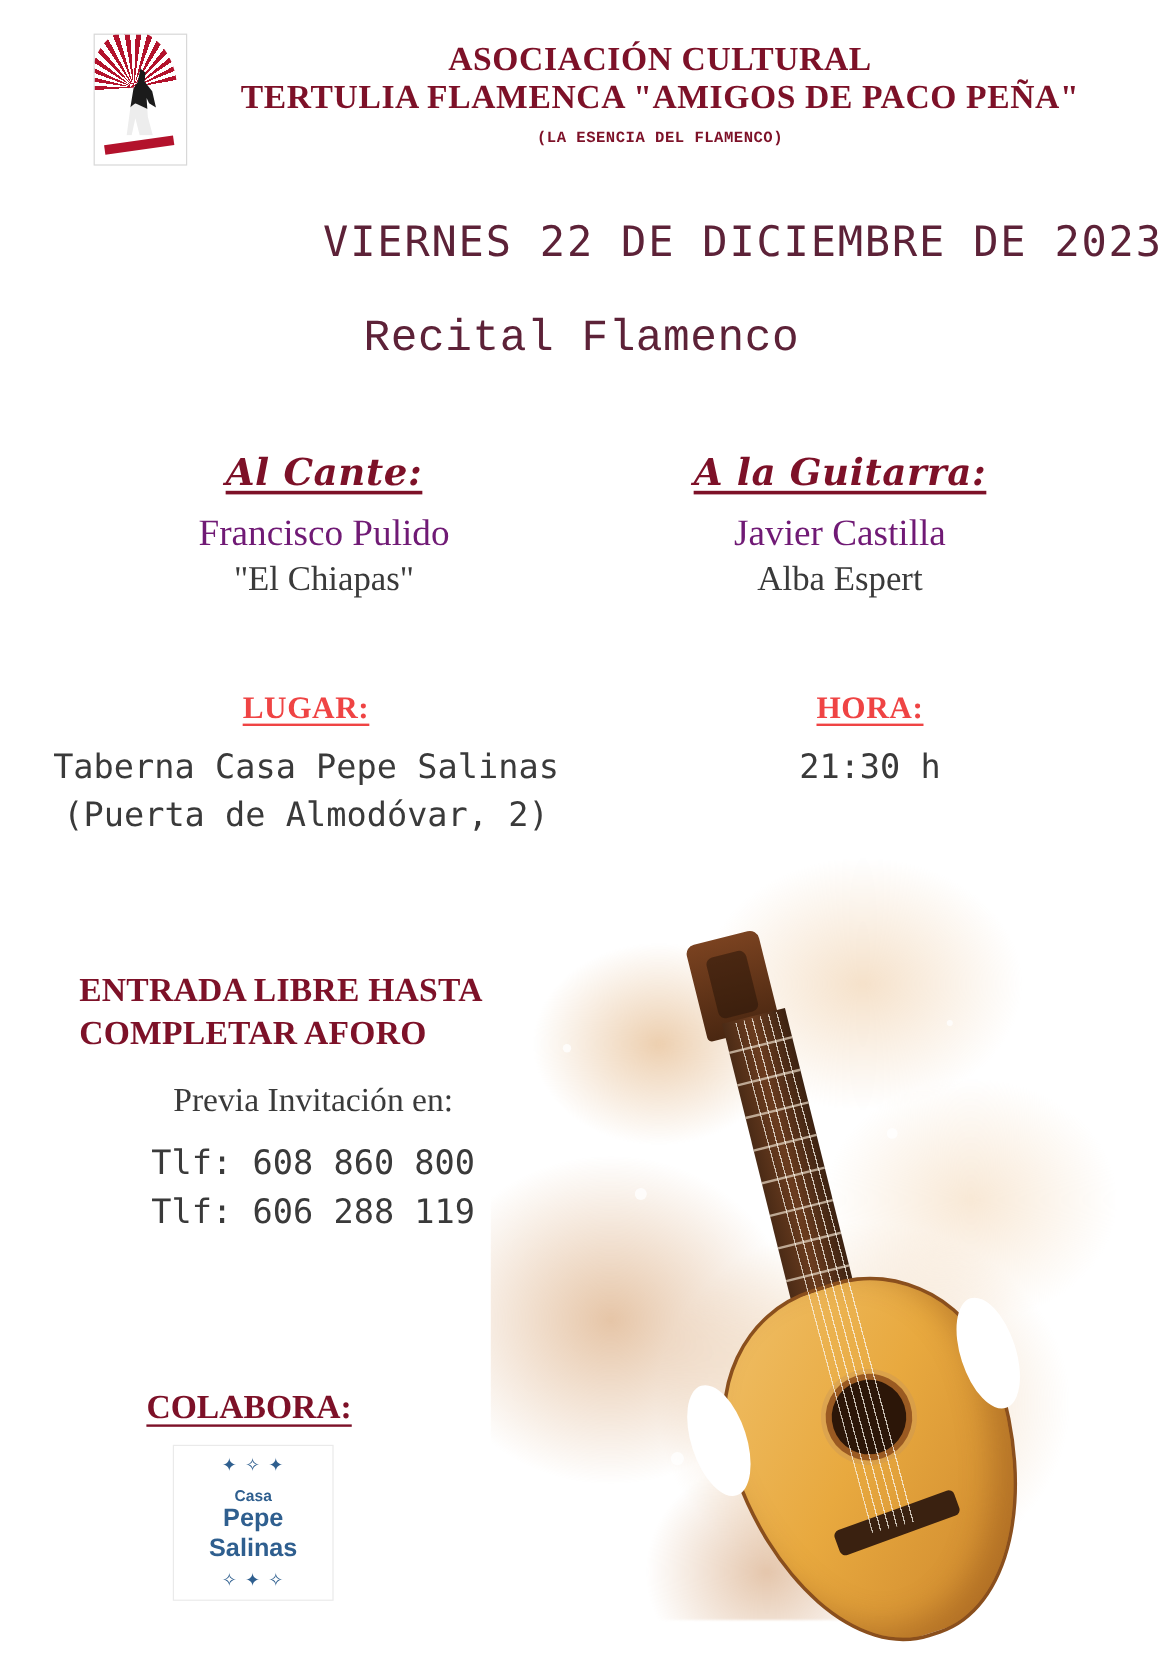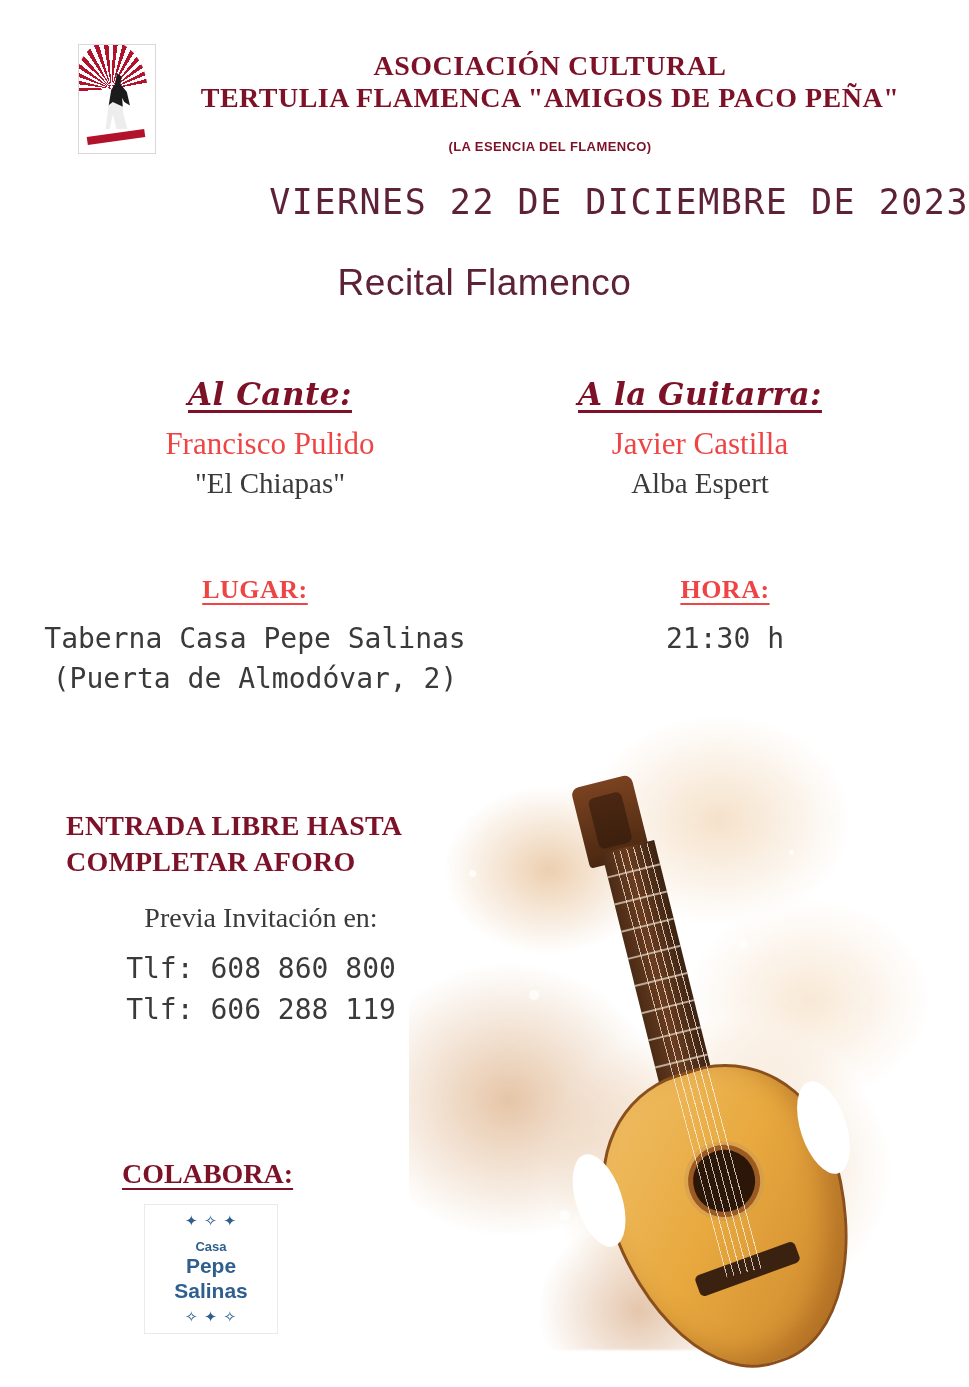--- a/index.html
+++ b/index.html
@@ -12,21 +12,21 @@
     height: 1387px;
     position: relative;
     overflow: hidden;
     font-family: "Liberation Serif", serif;
     color: #2b2b2b;
   }
 
   
   .header {
     position: absolute;
-    top: 34px;
+    top: 18px;
     left: 0;
     width: 969px;
     height: 120px;
   }
   .logo {
     position: absolute;
     left: 72px;
     top: 10px;
     width: 88px;
     height: 110px;
@@ -94,22 +94,22 @@
   .h-line1, .h-line2 {
     font-family: "Liberation Serif", serif;
     font-weight: bold;
     color: #7d1128;
     letter-spacing: .5px;
     line-height: 1.16;
   }
   .h-line1 { font-size: 28px; }
   .h-line2 { font-size: 28px; }
   .h-sub {
-    margin-top: 24px;
-    font-family: Liberation Sans, sans-serif;
+    margin-top: 8px;
+    font-family: Liberation Mono, monospace;
     font-weight: bold;
     font-size: 13px;
     color: #7d1128;
     letter-spacing: .4px;
   }
 
   
   .date {
     position: absolute;
     top: 182px;
@@ -120,21 +120,21 @@
     font-size: 35px;
     letter-spacing: 1.5px;
     color: #5d2238;
   }
   .recital {
     position: absolute;
     top: 262px;
     left: 0;
     width: 969px;
     text-align: center;
-    font-family: Liberation Sans, sans-serif;
+    font-family: Liberation Mono, monospace;
     font-size: 37px;
     color: #5d2238;
     letter-spacing: .5px;
   }
 
   
   .col-left {
     position: absolute;
     left: 60px;
     top: 376px;
@@ -154,21 +154,21 @@
     font-weight: bold;
     font-size: 31px;
     color: #7d1128;
     text-decoration: underline;
     text-underline-offset: 5px;
     letter-spacing: .5px;
   }
   .artist-name {
     font-family: "Liberation Serif", serif;
     font-size: 31px;
-    color: #ef4444;
+    color: #701a75;
     line-height: 1.32;
     margin-top: 12px;
     text-align: center;
   }
   .artist-sub {
     font-family: "Liberation Serif", serif;
     font-size: 29px;
     color: #3a3a3a;
     line-height: 1.3;
   }

